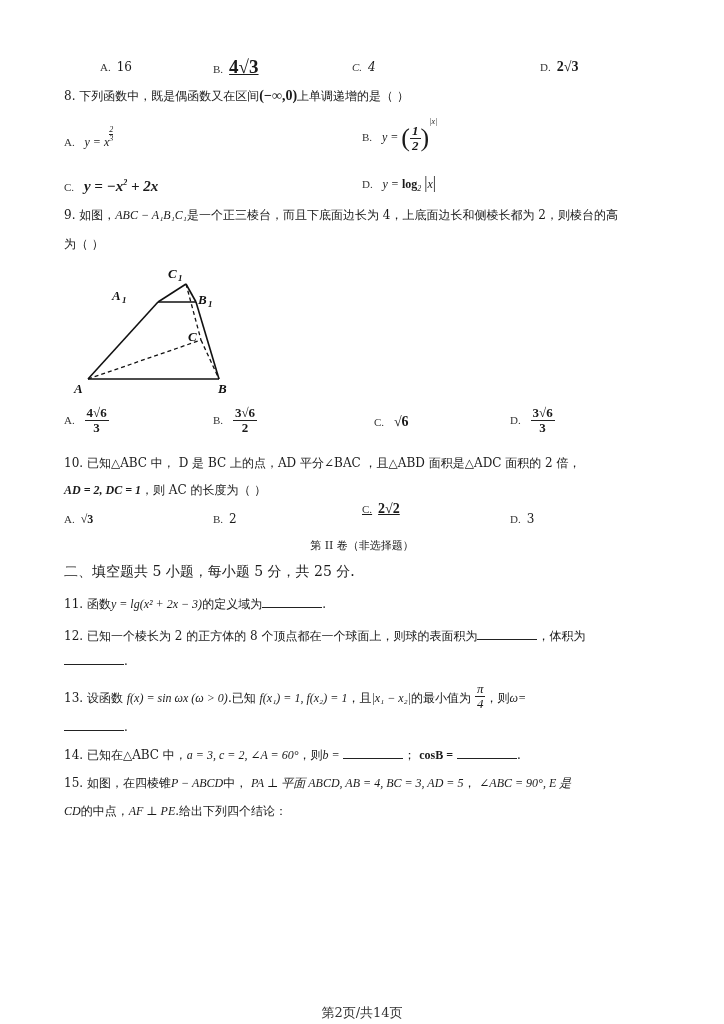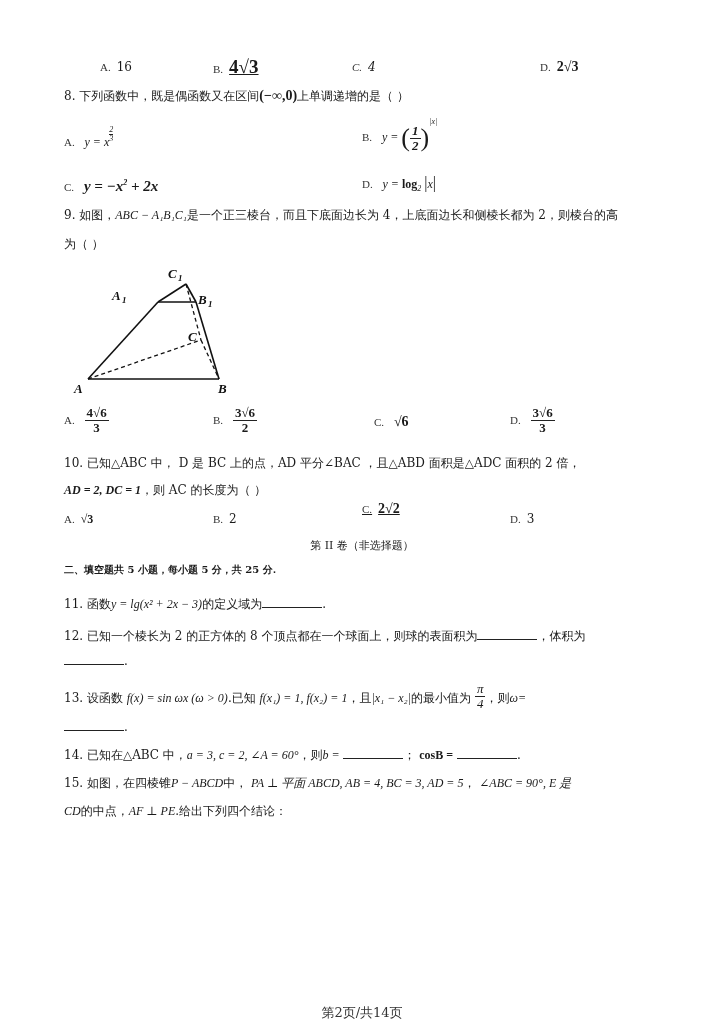--- a/index.html
+++ b/index.html
@@ -8,21 +8,21 @@
   .abs { position:absolute; white-space:nowrap; }
   .t { font-size:12px; line-height:16px; }
   .m { font-family:"Liberation Serif","DejaVu Serif",serif; font-style:italic; }
   .mb { font-family:"Liberation Serif","DejaVu Serif",serif; font-weight:bold; font-style:normal; }
   .opt-label { font-size:11px; color:#333; margin-right:6px; font-family:"Liberation Serif",serif; }
   .frac { display:inline-flex; flex-direction:column; align-items:center; vertical-align:middle; line-height:14px; }
   .frac .num { border-bottom:1px solid #222; padding:0 2px; font-weight:bold; font-family:"Liberation Serif",serif; font-size:13px; }
   .frac .den { font-weight:bold; font-family:"Liberation Serif",serif; font-size:13px; }
   .blank { display:inline-block; border-bottom:1px solid #222; height:12px; vertical-align:baseline; }
   .section-title { font-size:11px; }
-  .heading { font-size:10px;font-weight:bold; }
+  .heading { font-size:14px; }
   .footer { font-size:13px; color:#333; }
   sup { font-size:8px; }
   sub { font-size:8px; }
 </style>
 </head>
 <body>
 
 <div class="abs t" style="left:64px;top:59px;margin-left:36px;">
   <span class="opt-label">A.</span><span>16</span>
 </div>

